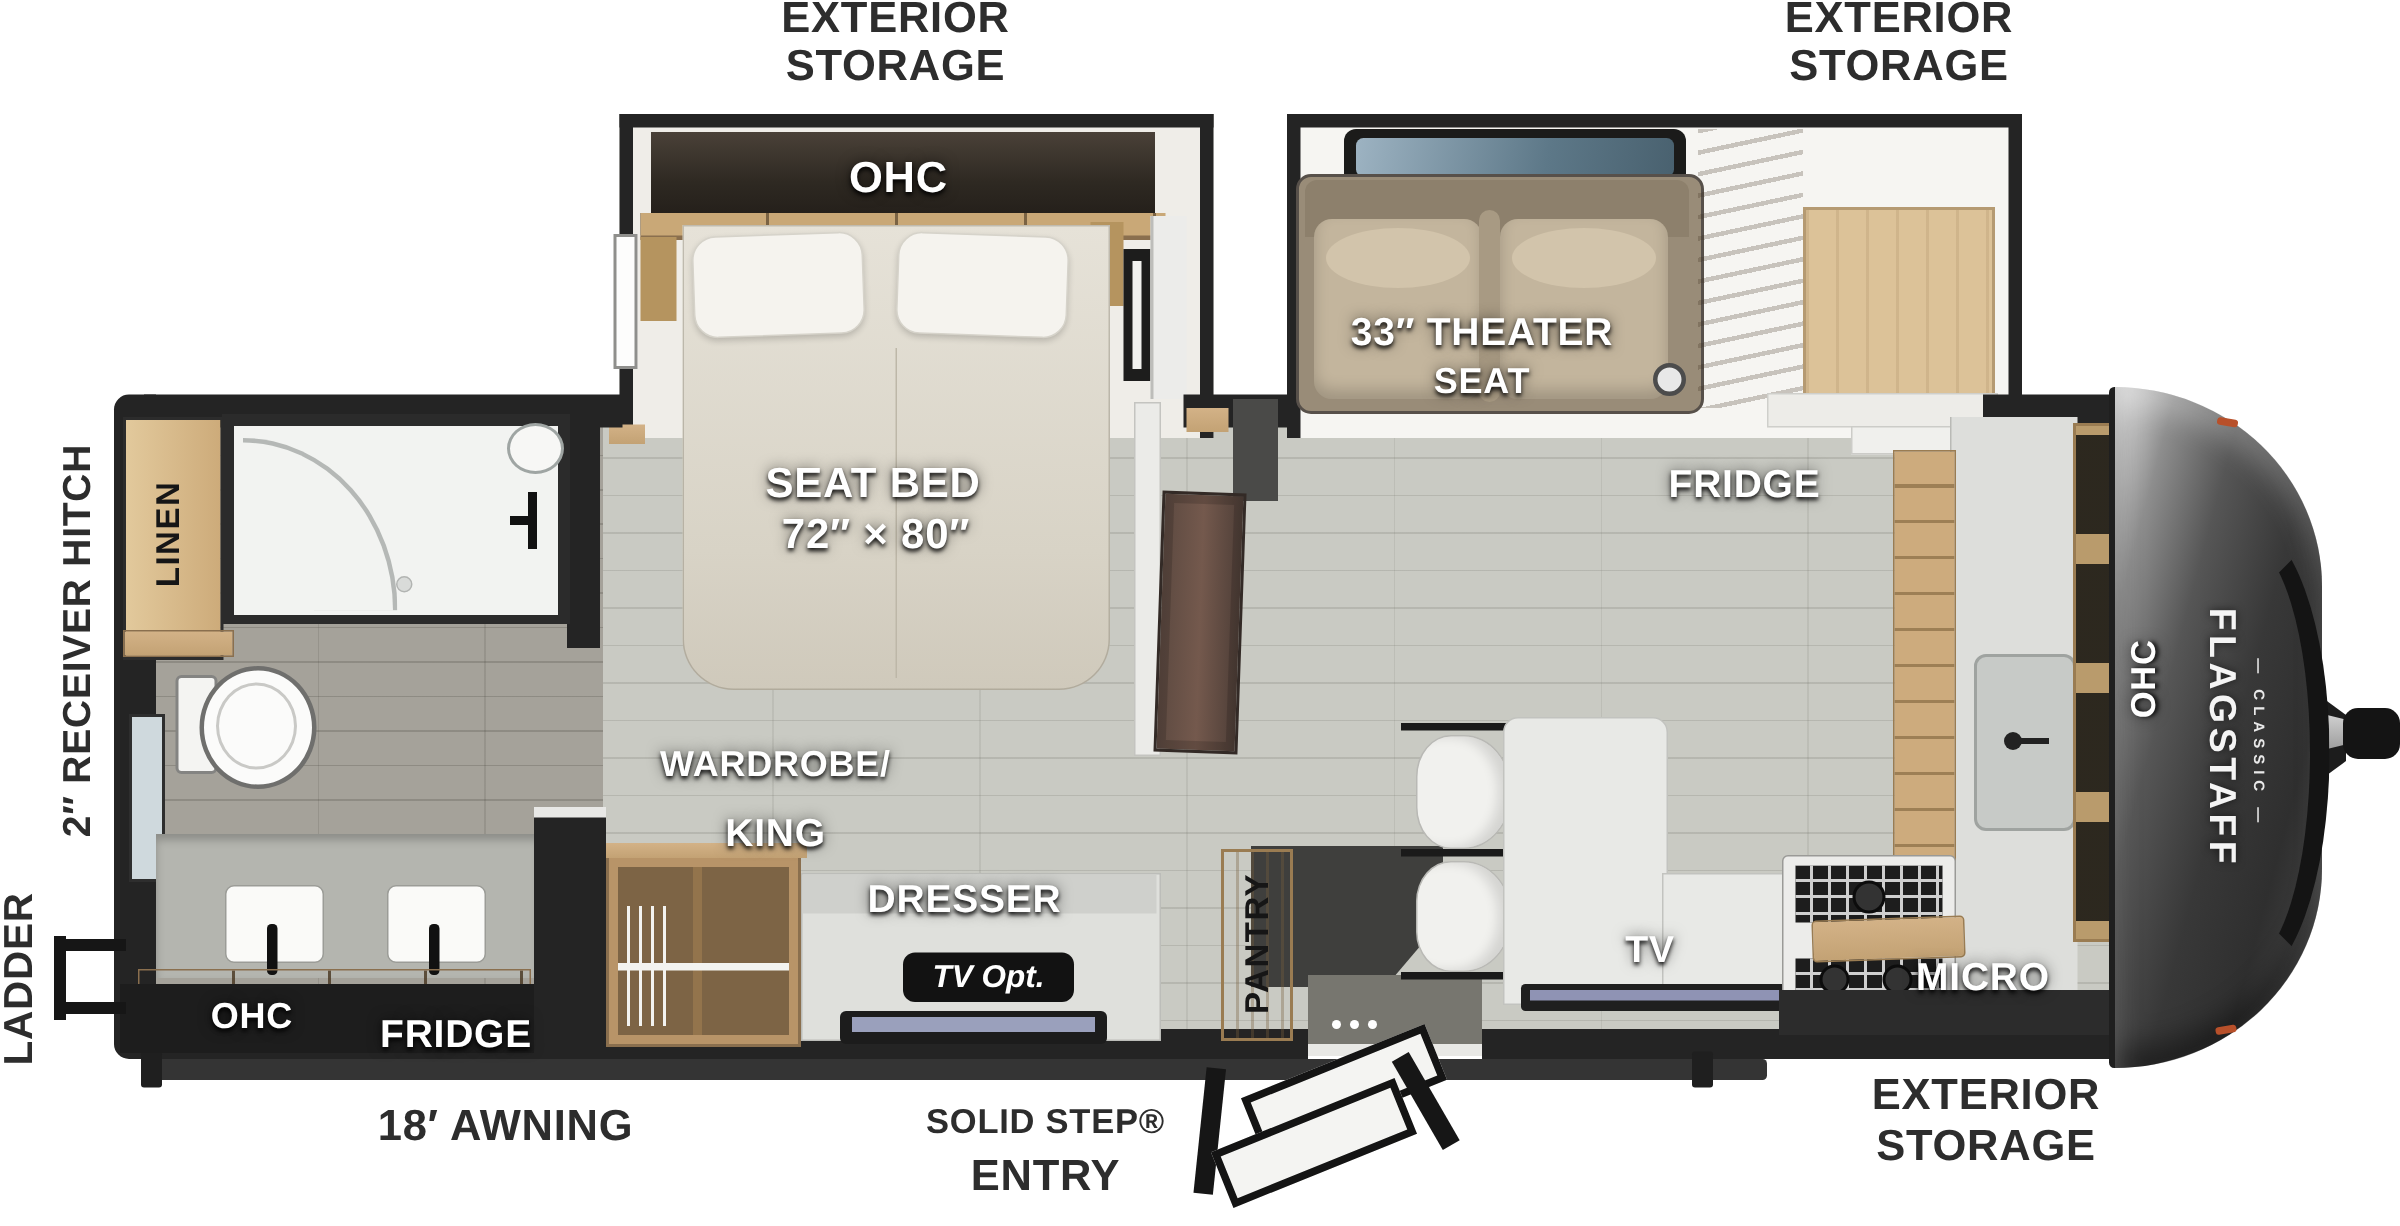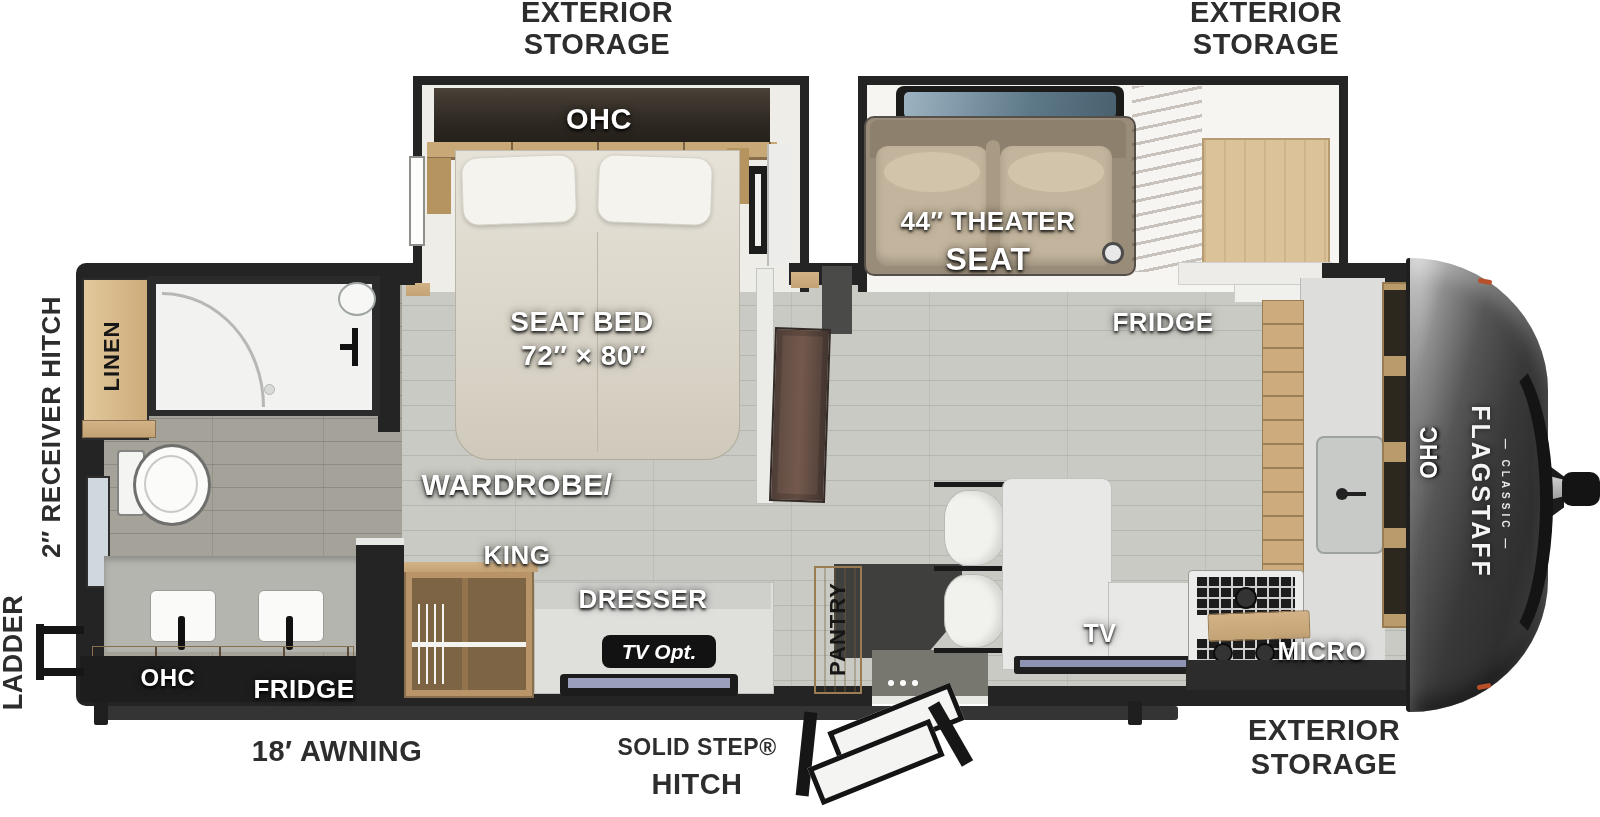--- a/index.html
+++ b/index.html
@@ -201,32 +201,32 @@
   </div>
 
   <div class="lo" style="left:597px;top:-2px;font-size:29px;">EXTERIOR</div>
   <div class="lo" style="left:597px;top:30px;font-size:29px;">STORAGE</div>
   <div class="lo" style="left:1266px;top:-2px;font-size:29px;">EXTERIOR</div>
   <div class="lo" style="left:1266px;top:30px;font-size:29px;">STORAGE</div>
   <div class="lo" style="left:1324px;top:716px;font-size:29px;">EXTERIOR</div>
   <div class="lo" style="left:1324px;top:750px;font-size:29px;">STORAGE</div>
   <div class="lo" style="left:337px;top:737px;font-size:29px;">18′ AWNING</div>
   <div class="lo" style="left:697px;top:736px;font-size:23px;">SOLID STEP®</div>
-  <div class="lo" style="left:697px;top:770px;font-size:29px;">HITCH</div>
+  <div class="lo" style="left:697px;top:770px;font-size:29px;">ENTRY</div>
   <div class="lo rot" style="left:-67px;top:639px;width:160px;font-size:27px;">LADDER</div>
   <div class="lo rot" style="left:-109px;top:414px;width:320px;font-size:26px;">2″ RECEIVER HITCH</div>
 
   <div class="lf" style="left:599px;top:105px;font-size:29px;">OHC</div>
   <div class="lf" style="left:582px;top:308px;font-size:28px;">SEAT BED</div>
   <div class="lf" style="left:584px;top:342px;font-size:28px;">72″ × 80″</div>
-  <div class="lf" style="left:517px;top:470px;font-size:30px;">WARDROBE/</div>
+  <div class="lf" style="left:517px;top:498px;font-size:24px;">WARDROBE/</div>
   <div class="lf" style="left:517px;top:542px;font-size:26px;">KING</div>
   <div class="lf" style="left:643px;top:586px;font-size:26px;">DRESSER</div>
-  <div class="lf" style="left:988px;top:208px;font-size:26px;">44″ THEATER</div>
-  <div class="lf" style="left:988px;top:243px;font-size:32px;">SEAT</div>
+  <div class="lf" style="left:988px;top:208px;font-size:26px;">33″ THEATER</div>
+  <div class="lf" style="left:988px;top:243px;font-size:24px;">SEAT</div>
   <div class="lf" style="left:1163px;top:309px;font-size:26px;">FRIDGE</div>
   <div class="lf" style="left:168px;top:666px;font-size:24px;">OHC</div>
   <div class="lf" style="left:304px;top:676px;font-size:26px;">FRIDGE</div>
   <div class="lf" style="left:1100px;top:621px;font-size:25px;">TV</div>
   <div class="lf" style="left:1322px;top:638px;font-size:26px;">MICRO</div>
   <div class="lf rot" style="left:1387px;top:441px;width:84px;font-size:23px;">OHC</div>
 
   <div class="abs rot" style="left:52px;top:343px;width:120px;height:26px;font-size:22px;font-weight:800;color:#161616;letter-spacing:1px;">LINEN</div>
   <div class="abs rot" style="left:778px;top:616px;width:120px;height:26px;font-size:22px;font-weight:800;color:#161616;letter-spacing:1px;">PANTRY</div>
 

